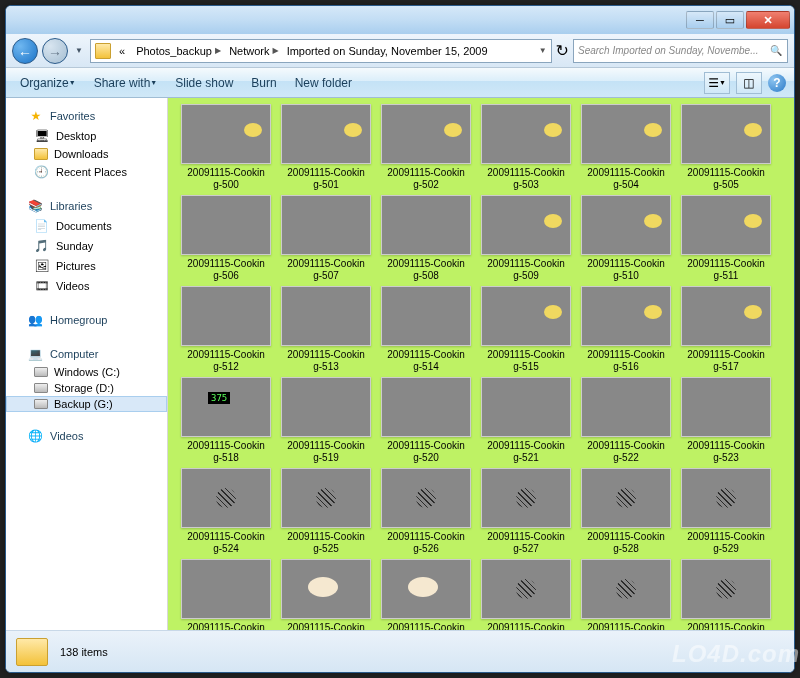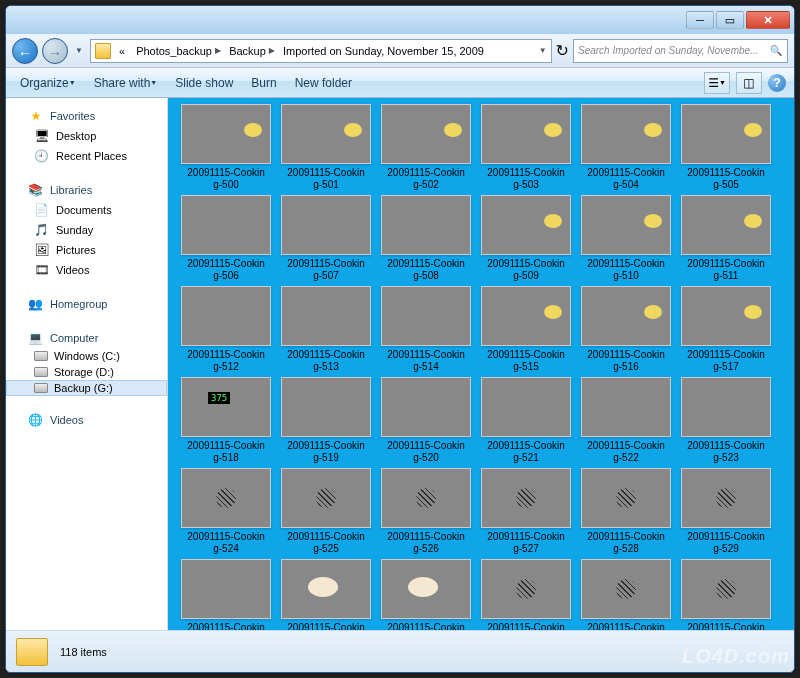--- a/index.html
+++ b/index.html
@@ -47,21 +47,21 @@
 .ico { width:16px; height:16px; display:inline-flex; align-items:center; justify-content:center; font-size:12px; }
 .ico.fav { color:#f5b301; }
 .ico.lib { color:#4a90c8; }
 .ico.folder { background:linear-gradient(#ffe9a8,#f3c23a); border-radius:1px; border:1px solid #caa030; width:14px; height:12px; }
 .ico.drive { background:linear-gradient(#eee,#bbb); border:1px solid #888; border-radius:1px; width:14px; height:10px; }
 .ico.comp { color:#5a8ab8; }
 .ico.net { color:#4a90c8; }
 .ico.home { color:#3a8a5a; }
 
 
-.content { flex:1; background:#0ea5e9; overflow-y:scroll; padding: 6px 4px 6px 10px; }
+.content { flex:1; background:#bef264; overflow-y:scroll; padding: 6px 4px 6px 10px; }
 .grid { display:grid; grid-template-columns: repeat(6, 96px); gap: 4px 4px; }
 .thumb { display:flex; flex-direction:column; align-items:center; }
 .thumb .img { width:90px; height:60px; border:1px solid #ccc; background:#888; box-shadow: 0 1px 2px rgba(0,0,0,0.2); }
 .thumb .cap { font-size:10px; text-align:center; line-height:1.2; margin-top:3px; width:94px; overflow:hidden; }
 
 
 .blueberry { background: linear-gradient(to bottom, #a89878 0%, #a89878 25%, #c5502a 25%, #c5502a 45%, #2a3a6a 45%, #2a3a6a 100%); position:relative; }
 .blueberry::after { content:""; position:absolute; right:8px; top:18px; width:18px; height:14px; background:#f0d860; border-radius:50%; }
 .baking { background: linear-gradient(to right, #6a4520 0%, #b86820 30%, #f0d860 50%, #d8c8a8 70%, #888 100%); }
 .oven { background: linear-gradient(to bottom, #c8c8c8 0%, #c8c8c8 30%, #2a2a2a 30%, #2a2a2a 60%, #c8c8c8 60%); position:relative; }
@@ -79,21 +79,21 @@
 .statusbar { height:42px; background: linear-gradient(#eaf2fa,#d6e6f4); border-top:1px solid #c8d8e8; display:flex; align-items:center; padding: 0 10px; font-size:11px; gap:12px; }
 .statusbar .bigfolder { width:32px; height:28px; background: linear-gradient(#ffe9a8,#f3c23a); border-radius:2px; border:1px solid #caa030; }
 
 
 .content::-webkit-scrollbar { width:17px; }
 .content::-webkit-scrollbar-track { background:#f0f0f0; border-left:1px solid #ddd; }
 .content::-webkit-scrollbar-thumb { background: linear-gradient(to right,#d8e8f8,#b8d0e8); border:1px solid #8aa5bd; border-radius:2px; }
 .content::-webkit-scrollbar-button { height:17px; background:#e8e8e8; border:1px solid #ccc; }
 
 
-.watermark { position:absolute; right:10px; bottom:10px; font-size:20px; color:rgba(255,255,255,0.5); font-weight:bold; font-style:italic; letter-spacing:1px; pointer-events:none; }
+.watermark { position:absolute; right:0; bottom:10px; font-size:24px; color:rgba(255,255,255,0.5); font-weight:bold; font-style:italic; letter-spacing:1px; pointer-events:none; }
 </style>
 </head>
 <body>
 
 <div class="window">
 
   <div class="titlebar">
     <div class="winbtn min">─</div>
     <div class="winbtn max">▭</div>
     <div class="winbtn close">✕</div>
@@ -104,21 +104,21 @@
     <div class="navbtn fwd">→</div>
     <div class="navdrop">▼</div>
     <div class="addressbar">
       <span class="folder-ico"></span>
       <span class="seg">« <span class="arr"></span></span>
       <span class="seg">
           <span>Photos_backup</span>
           <span class="arr">▶</span>
         </span>
       <span class="seg">
-          <span>Backup</span>
+          <span>Network</span>
           <span class="arr">▶</span>
         </span>
       <span class="seg">
           <span>Imported on Sunday, November 15, 2009</span>
         </span>
       <span class="seg" style="margin-left:auto;font-size:8px;color:#555">▼</span>
     </div>
     <div class="refresh">↻</div>
     <div class="searchbox">
       <span>Search Imported on Sunday, Novembe...</span>
@@ -151,20 +151,24 @@
         <div class="hdr">
             <span class="tri"></span>
             <span class="ico fav">★</span>
             <span>Favorites</span>
           </div>
         <div class="node">
             <span class="ico">🖥</span>
             <span>Desktop</span>
           </div>
         <div class="node">
+            <span class="ico folder"></span>
+            <span>Downloads</span>
+          </div>
+        <div class="node">
             <span class="ico">🕘</span>
             <span>Recent Places</span>
           </div>
       </div>
       <div class="group">
         <div class="hdr">
             <span class="tri"></span>
             <span class="ico lib">📚</span>
             <span>Libraries</span>
           </div>
@@ -366,18 +370,18 @@
             <div class="img whisk"></div>
             <div class="cap">20091115-Cookin<br>g-535</div>
           </div>
         </div>
     </div>
 
   </div>
 
   <div class="statusbar">
     <div class="bigfolder"></div>
-    <span>118 items</span>
+    <span>138 items</span>
   </div>
 
 </div>
 
 <div class="watermark">LO4D.com</div>
 
 </body></html>

